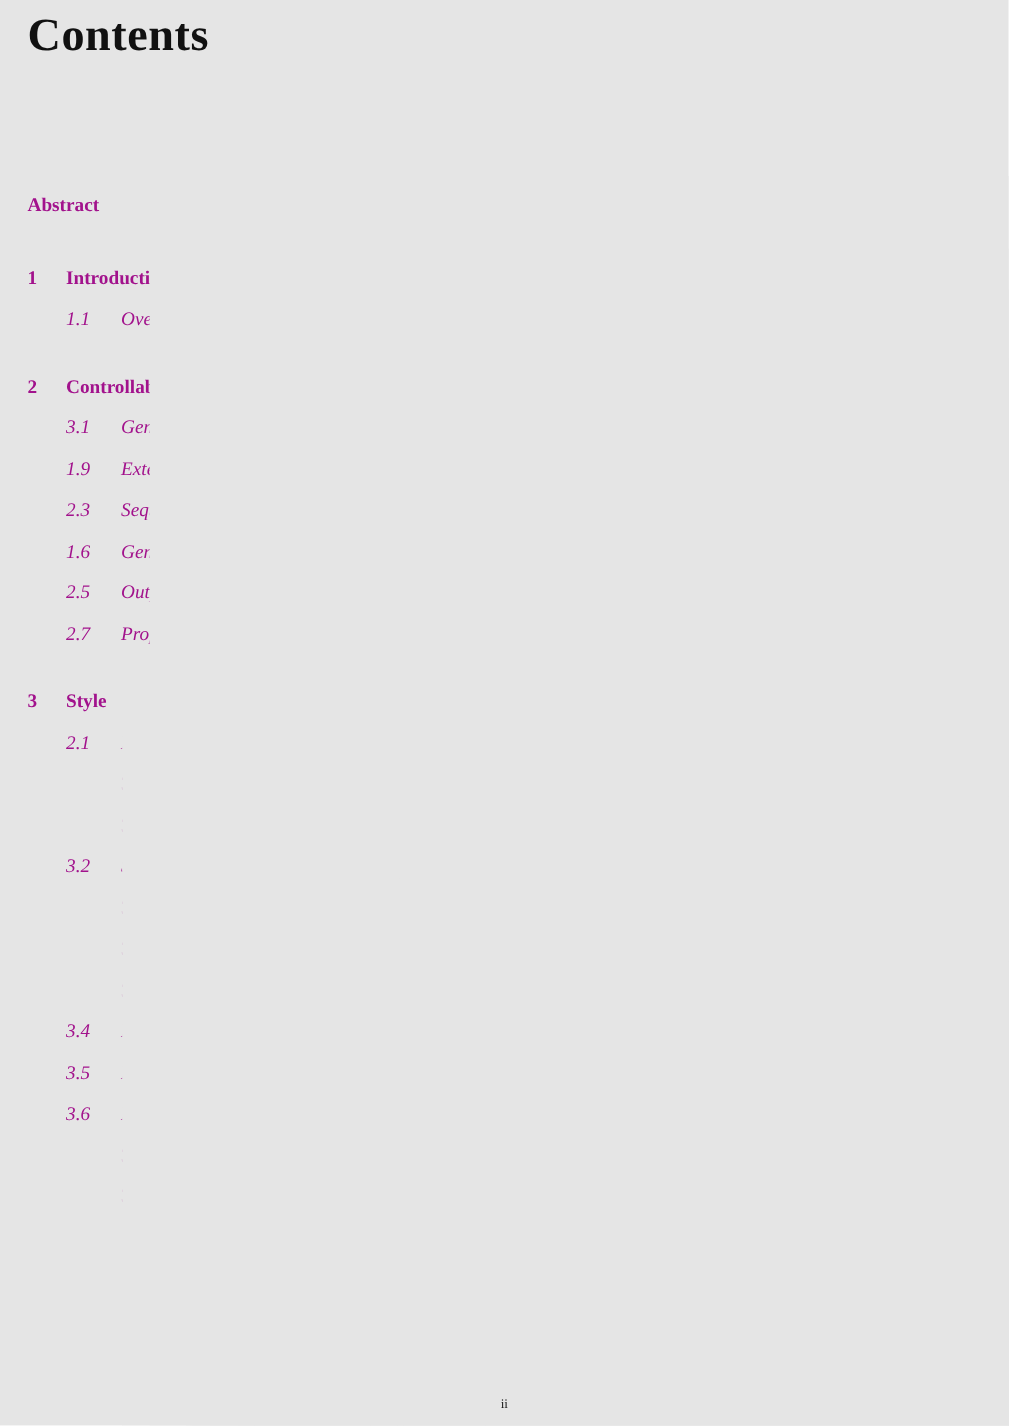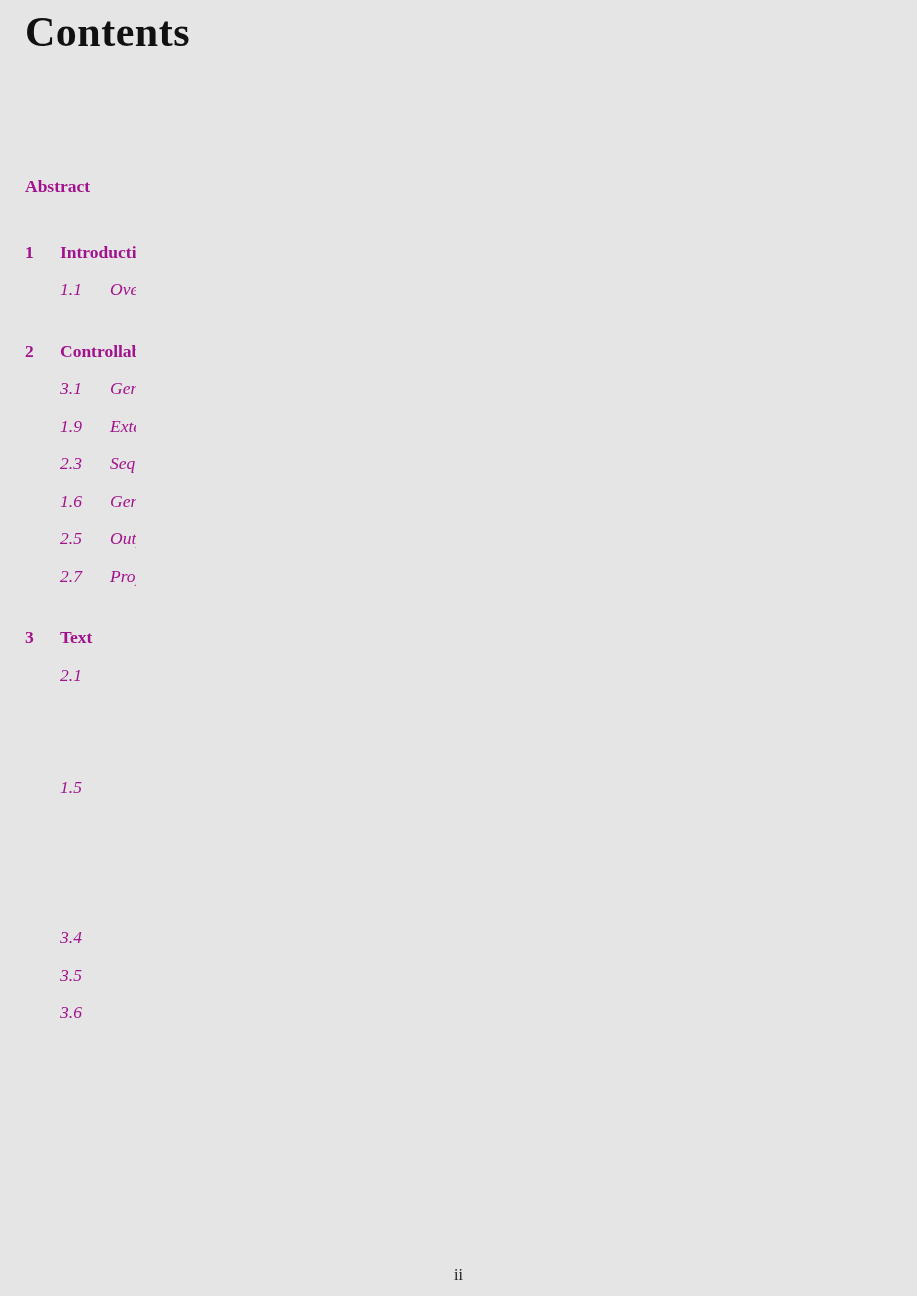--- a/index.html
+++ b/index.html
@@ -64,21 +64,21 @@
     background-repeat: repeat-x;
     background-position: left bottom;
   }
   .leader.blank { background: none; }
   .footer {
     position: absolute;
     bottom: 12px;
     left: 0;
     width: 100%;
     text-align: center;
-    font-size: 16px;
+    font-size: 12px;
     color: #1a1a1a;
   }
 </style>
 </head>
 <body>
 
 <div class="page">
   <h1 class="doc-title">Contents</h1>
   <div class="toc" id="toc">
       <div class="row front">
@@ -135,21 +135,21 @@
         <span class="page">12</span>
       </div>
       <div class="row l1">
         <span class="num">2.7</span>
         <span class="title">Proposed Work</span>
         <span class="leader"></span>
         <span class="page">16</span>
       </div>
       <div class="row chapter">
         <span class="num">3</span>
-        <span class="title">Text</span>
+        <span class="title">Style</span>
         <span class="leader blank"></span>
         <span class="page">17</span>
       </div>
       <div class="row l1">
         <span class="num">2.1</span>
         <span class="title">Methodology</span>
         <span class="leader"></span>
         <span class="page">18</span>
       </div>
       <div class="row l2">
@@ -158,21 +158,21 @@
         <span class="leader"></span>
         <span class="page">20</span>
       </div>
       <div class="row l2">
         <span class="num">3.1.2</span>
         <span class="title">Style-Specific Generation</span>
         <span class="leader"></span>
         <span class="page">20</span>
       </div>
       <div class="row l1">
-        <span class="num">1.5</span>
+        <span class="num">3.2</span>
         <span class="title">Style Transfer Tasks and Datasets</span>
         <span class="leader"></span>
         <span class="page">22</span>
       </div>
       <div class="row l2">
         <span class="num">3.3.1</span>
         <span class="title">Style Transfer Accuracy</span>
         <span class="leader"></span>
         <span class="page">25</span>
       </div>

